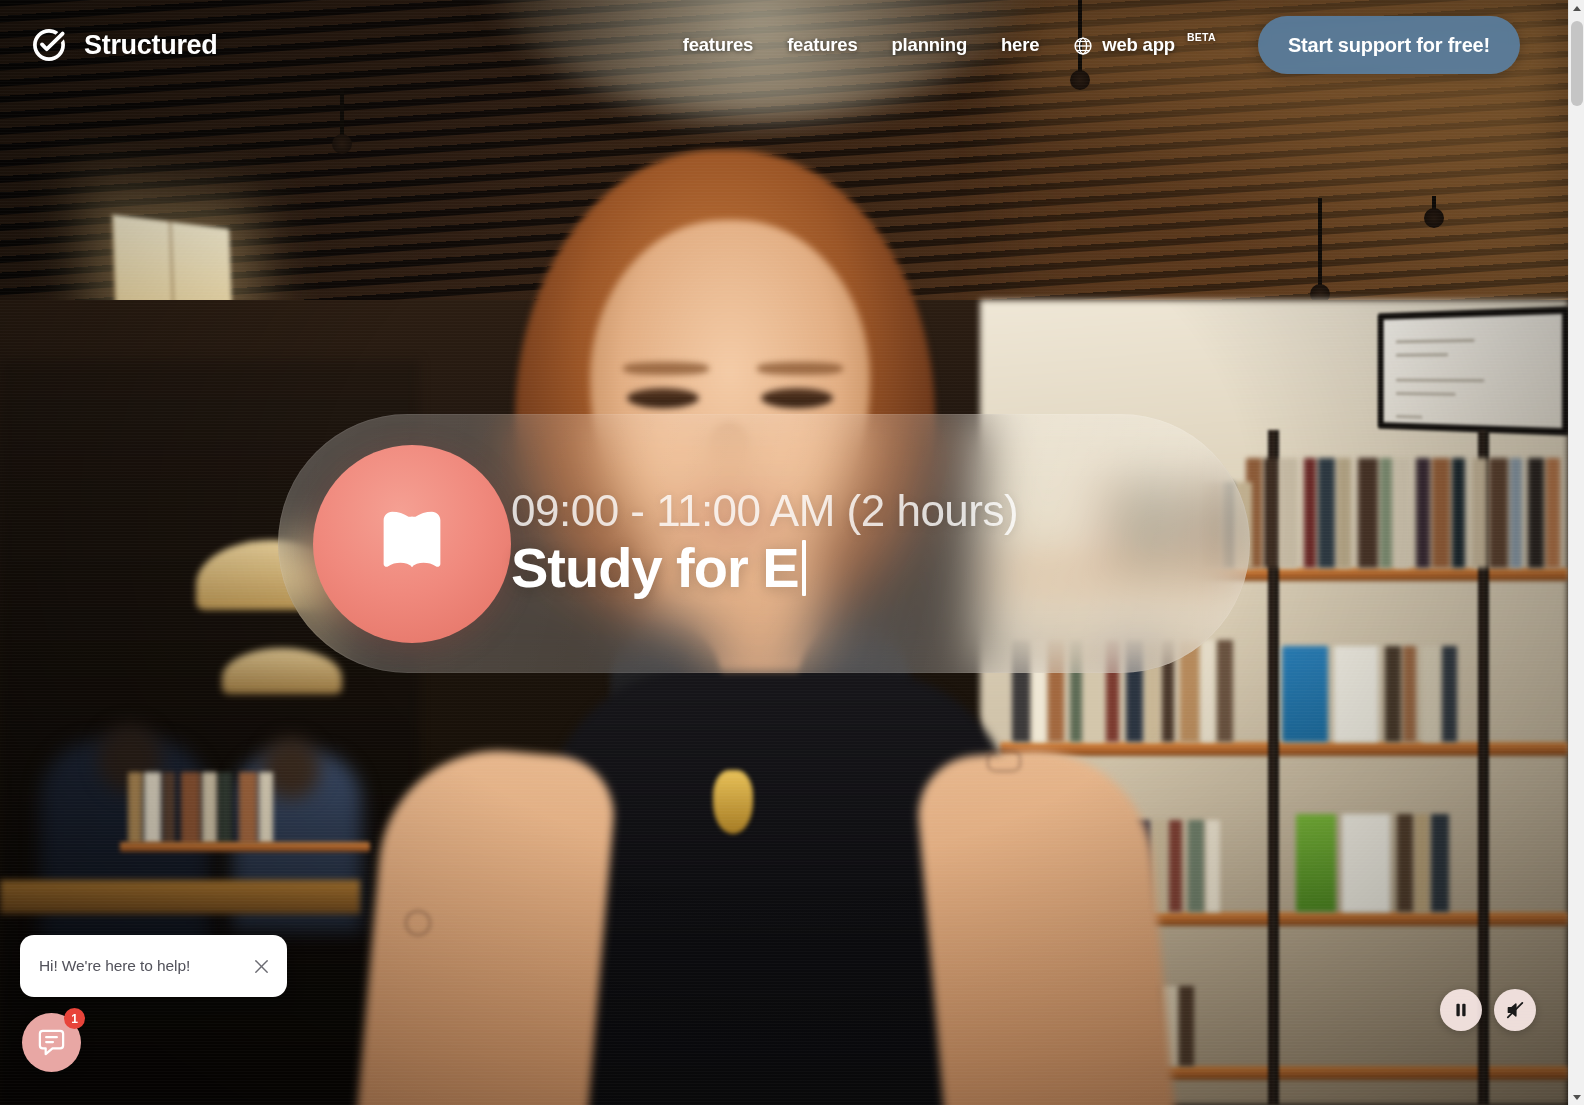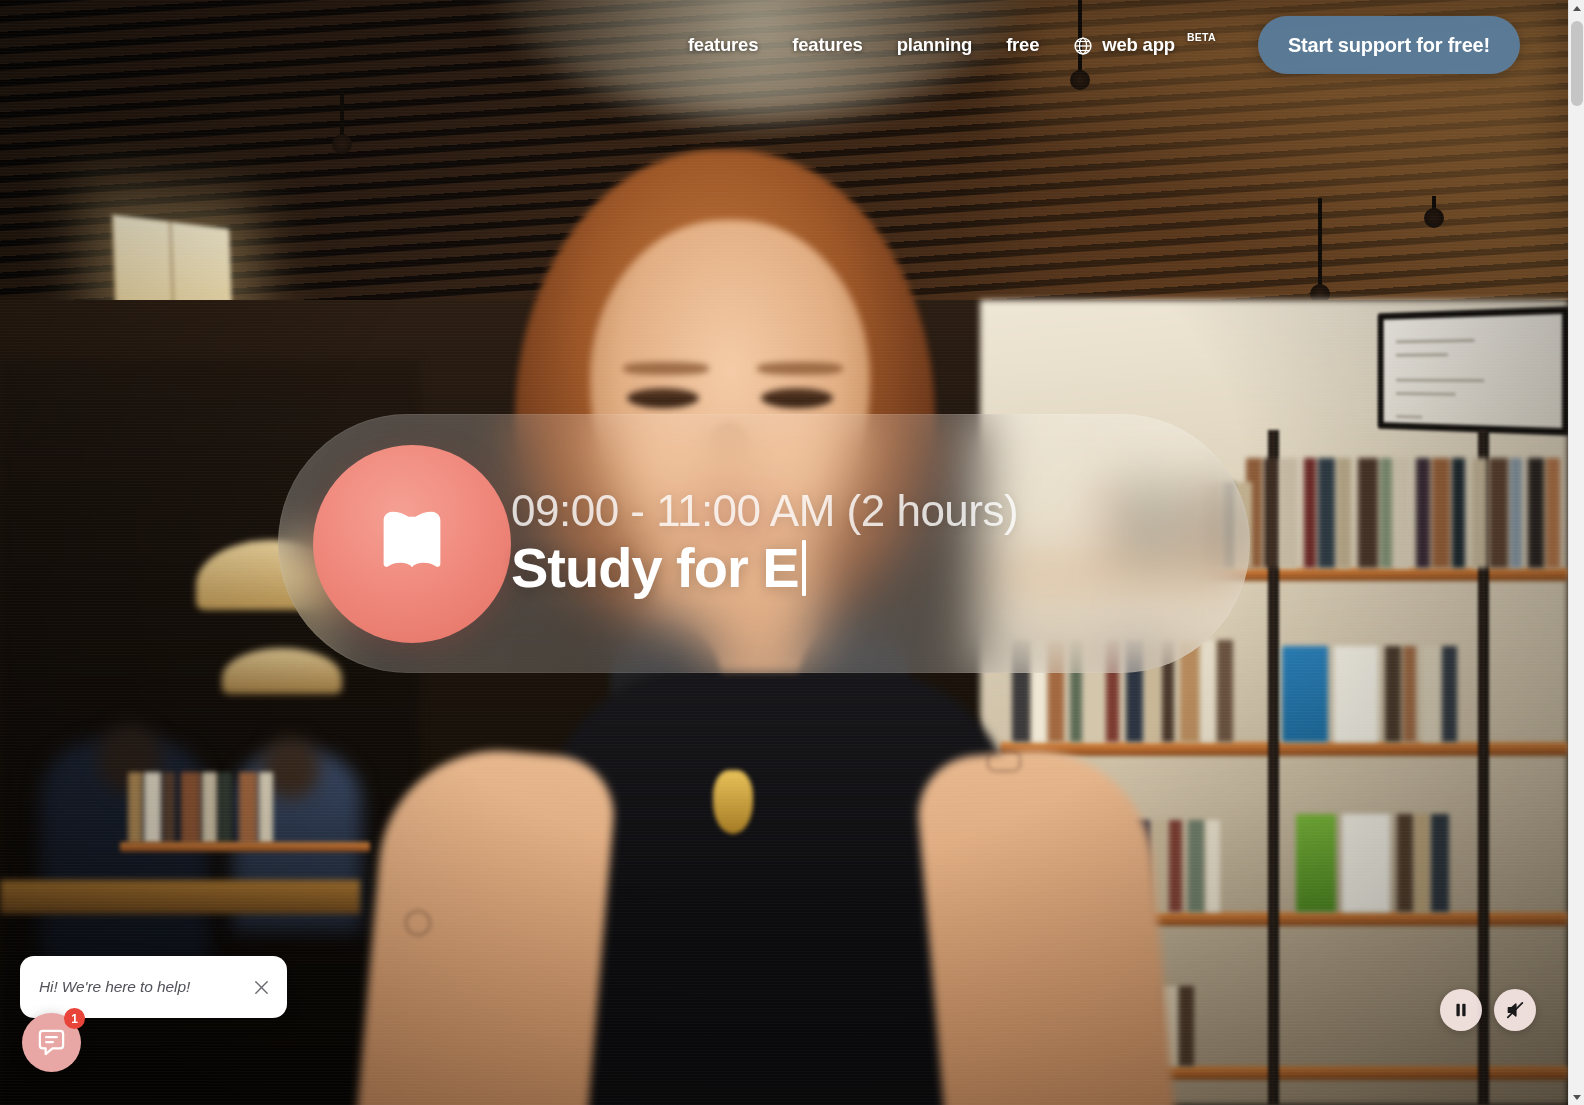--- a/index.html
+++ b/index.html
@@ -393,28 +393,27 @@
     background: rgba(248,232,230,0.92);
     display: flex; align-items: center; justify-content: center;
     cursor: pointer;
     box-shadow: 0 2px 10px rgba(0,0,0,0.22);
   }
   .vc-btn svg { width: 20px; height: 20px; display: block; }
 
   
   .chat-tooltip {
     position: absolute;
-    left: 20px; top: 956px;
+    left: 20px; top: 935px;
     width: 267px; height: 62px;
     background: #ffffff;
     border-radius: 14px;
     display: flex; align-items: center;
     box-shadow: 0 4px 18px rgba(0,0,0,0.26);
     z-index: 50;
-    font-style: italic;
   }
   .chat-tooltip-text {
     margin-left: 19px;
     color: #52525b;
     font-size: 15.5px;
     font-weight: 400;
     letter-spacing: -0.1px;
     white-space: nowrap;
   }
   .chat-tooltip-close {
@@ -627,26 +626,33 @@
       <div class="task-time">09:00 - 11:00 AM (2 hours)</div>
       <div class="task-title">
         <span>Study for E</span>
         <span class="type-caret"></span>
       </div>
     </div>
   </div>
 
   <div class="header">
 
+    <div class="brand">
+      <svg class="brand-logo" viewBox="0 0 40 40" aria-hidden="true">
+        <path d="M20 3.2C10.7 3.2 3.2 10.7 3.2 20S10.7 36.8 20 36.8 36.8 29.3 36.8 20c0-2.1-.4-4.1-1.1-6l-3.1 3.3c.2.9.3 1.8.3 2.7 0 7.1-5.8 12.9-12.9 12.9S7.1 27.1 7.1 20 12.9 7.1 20 7.1c2.6 0 5 .8 7 2.1l2.8-2.9C27 4.4 23.6 3.2 20 3.2z" fill="#ffffff"></path>
+        <path d="M17.6 26.5c-.5 0-1-.2-1.4-.6l-5-5.1a2 2 0 0 1 2.9-2.8l3.5 3.6L32.9 6.6a2 2 0 0 1 2.9 2.8L19 25.9c-.4.4-.9.6-1.4.6z" fill="#ffffff"></path>
+      </svg>
+      <span class="brand-name">Structured</span>
+    </div>
 
     <nav class="nav">
       <a class="nav-link">features</a>
       <a class="nav-link">features</a>
       <a class="nav-link">planning</a>
-      <a class="nav-link">free</a>
+      <a class="nav-link">here</a>
 
       <div class="nav-webapp">
         <svg class="globe-icon" viewBox="0 0 24 24" aria-hidden="true">
           <circle cx="12" cy="12" r="9.5" fill="none" stroke="#ffffff" stroke-width="1.7"></circle>
           <ellipse cx="12" cy="12" rx="4.3" ry="9.5" fill="none" stroke="#ffffff" stroke-width="1.6"></ellipse>
           <line x1="2.6" y1="12" x2="21.4" y2="12" stroke="#ffffff" stroke-width="1.6"></line>
           <line x1="4.2" y1="6.6" x2="19.8" y2="6.6" stroke="#ffffff" stroke-width="1.4"></line>
           <line x1="4.2" y1="17.4" x2="19.8" y2="17.4" stroke="#ffffff" stroke-width="1.4"></line>
         </svg>
         <span class="nav-link">web app</span>

